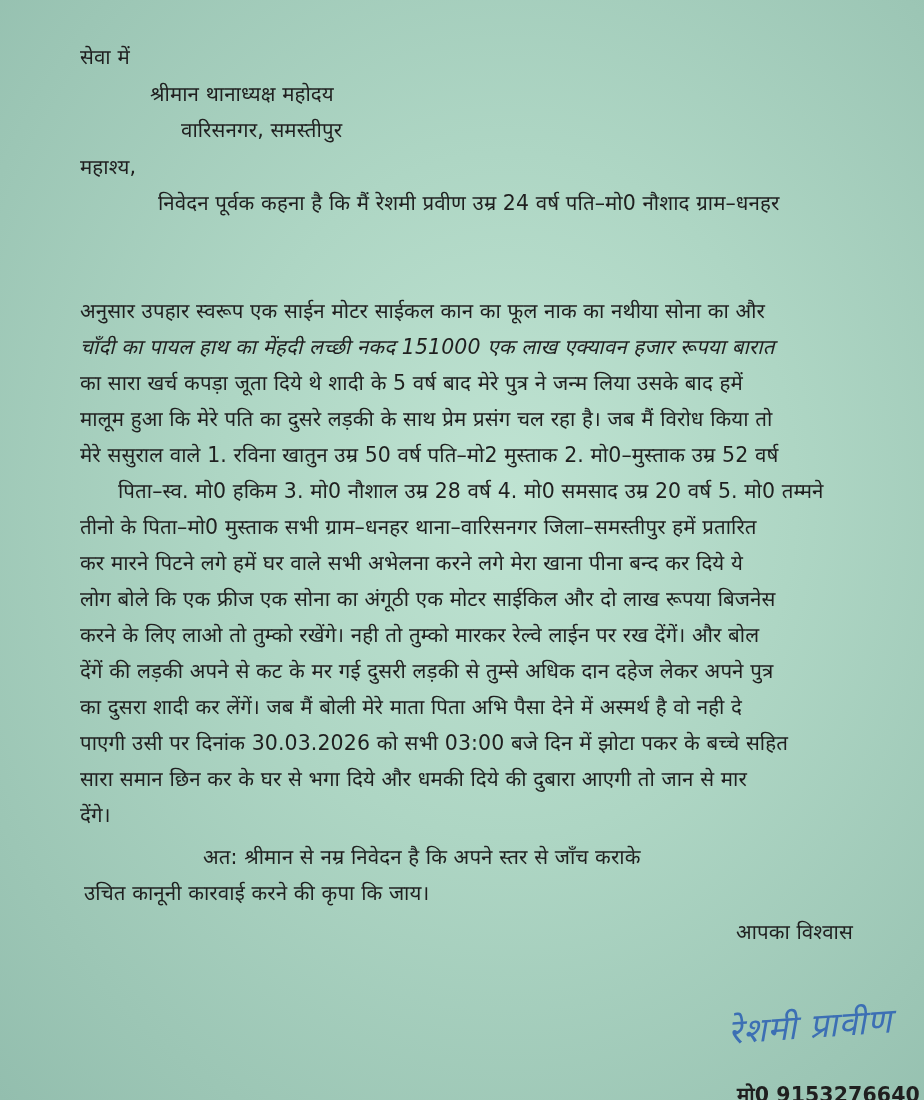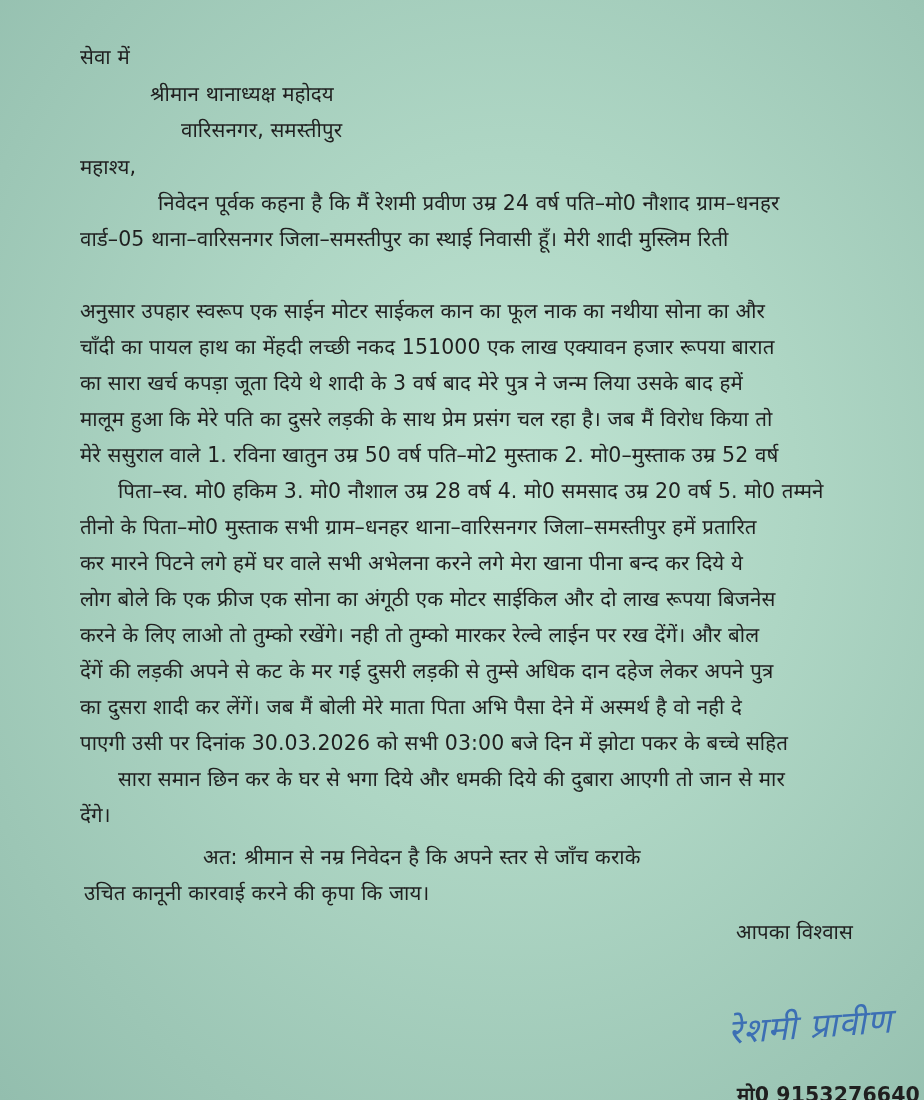--- a/index.html
+++ b/index.html
@@ -26,35 +26,34 @@
 </head>
 <body>
 
 <div class="page">
   <div class="line" style="left:80px; top:30px;">सेवा में</div>
   <div class="line" style="left:150px; top:67px;">श्रीमान थानाध्यक्ष महोदय</div>
   <div class="line" style="left:181px; top:103px;">वारिसनगर, समस्तीपुर</div>
   <div class="line" style="left:80px; top:140px;text-align:right;">महाश्य,</div>
 
   <div class="line" style="left:158px; top:176px;">निवेदन पूर्वक कहना है कि मैं रेशमी प्रवीण उम्र 24 वर्ष पति–मो0 नौशाद ग्राम–धनहर</div>
-  <div class="line" style="left:80px; top:212px;">वार्ड–05 थाना–वारिसनगर जिला–समस्तीपुर का स्थाई निवासी हूँ। मेरी शादी मुस्लिम रिती</div>
   <div class="line" style="left:80px; top:284px;">अनुसार उपहार स्वरूप एक साईन मोटर साईकल कान का फूल नाक का नथीया सोना का और</div>
-  <div class="line" style="left:80px; top:320px;">चाँदी का पायल हाथ का मेंहदी लच्छी नकद 151000 एक लाख एक्यावन हजार रूपया बारात</div>
-  <div class="line" style="left:80px; top:356px;">का सारा खर्च कपड़ा जूता दिये थे शादी के 3 वर्ष बाद मेरे पुत्र ने जन्म लिया उसके बाद हमें</div>
+  <div class="line" style="left:80px; top:320px;font-style:italic;">चाँदी का पायल हाथ का मेंहदी लच्छी नकद 151000 एक लाख एक्यावन हजार रूपया बारात</div>
+  <div class="line" style="left:80px; top:356px;">का सारा खर्च कपड़ा जूता दिये थे शादी के 5 वर्ष बाद मेरे पुत्र ने जन्म लिया उसके बाद हमें</div>
   <div class="line" style="left:80px; top:392px;">मालूम हुआ कि मेरे पति का दुसरे लड़की के साथ प्रेम प्रसंग चल रहा है। जब मैं विरोध किया तो</div>
   <div class="line" style="left:80px; top:428px;">मेरे ससुराल वाले 1. रविना खातुन उम्र 50 वर्ष पति–मो2 मुस्ताक 2. मो0–मुस्ताक उम्र 52 वर्ष</div>
   <div class="line" style="left:80px; top:464px;margin-left:38px;">पिता–स्व. मो0 हकिम 3. मो0 नौशाल उम्र 28 वर्ष 4. मो0 समसाद उम्र 20 वर्ष 5. मो0 तम्मने</div>
   <div class="line" style="left:80px; top:500px;">तीनो के पिता–मो0 मुस्ताक सभी ग्राम–धनहर थाना–वारिसनगर जिला–समस्तीपुर हमें प्रतारित</div>
   <div class="line" style="left:80px; top:572px;">लोग बोले कि एक फ्रीज एक सोना का अंगूठी एक मोटर साईकिल और दो लाख रूपया बिजनेस</div>
   <div class="line" style="left:80px; top:536px;">कर मारने पिटने लगे हमें घर वाले सभी अभेलना करने लगे मेरा खाना पीना बन्द कर दिये ये</div>
   <div class="line" style="left:80px; top:608px;">करने के लिए लाओ तो तुम्को रखेंगे। नही तो तुम्को मारकर रेल्वे लाईन पर रख देंगें। और बोल</div>
   <div class="line" style="left:80px; top:644px;">देंगें की लड़की अपने से कट के मर गई दुसरी लड़की से तुम्से अधिक दान दहेज लेकर अपने पुत्र</div>
   <div class="line" style="left:80px; top:680px;">का दुसरा शादी कर लेंगें। जब मैं बोली मेरे माता पिता अभि पैसा देने में अस्मर्थ है वो नही दे</div>
   <div class="line" style="left:80px; top:716px;">पाएगी उसी पर दिनांक 30.03.2026 को सभी 03:00 बजे दिन में झोटा पकर के बच्चे सहित</div>
-  <div class="line" style="left:80px; top:752px;margin-left:38px;">सारा समान छिन कर के घर से भगा दिये और धमकी दिये की दुबारा आएगी तो जान से मार</div>
+  <div class="line" style="left:80px; top:752px;">सारा समान छिन कर के घर से भगा दिये और धमकी दिये की दुबारा आएगी तो जान से मार</div>
   <div class="line" style="left:80px; top:788px;">देंगे।</div>
 
   <div class="line" style="left:203px; top:830px;">अत: श्रीमान से नम्र निवेदन है कि अपने स्तर से जाँच कराके</div>
   <div class="line" style="left:84px; top:866px;">उचित कानूनी कारवाई करने की कृपा कि जाय।</div>
 
   <div class="line" style="left:736px; top:905px;">आपका विश्वास</div>
   <div class="sig">रेशमी प्रावीण</div>
   <div class="line" style="left:737px; top:1068px; font-weight:bold;">मो0 9153276640</div>
 </div>
 

